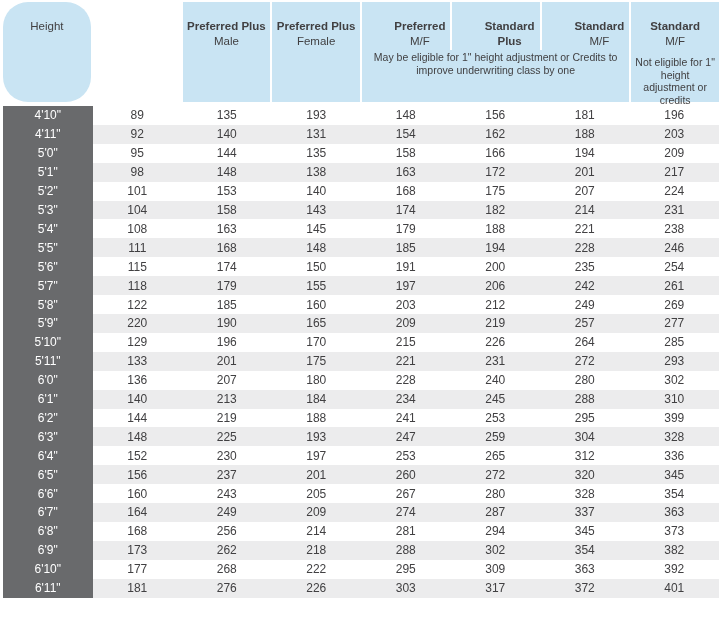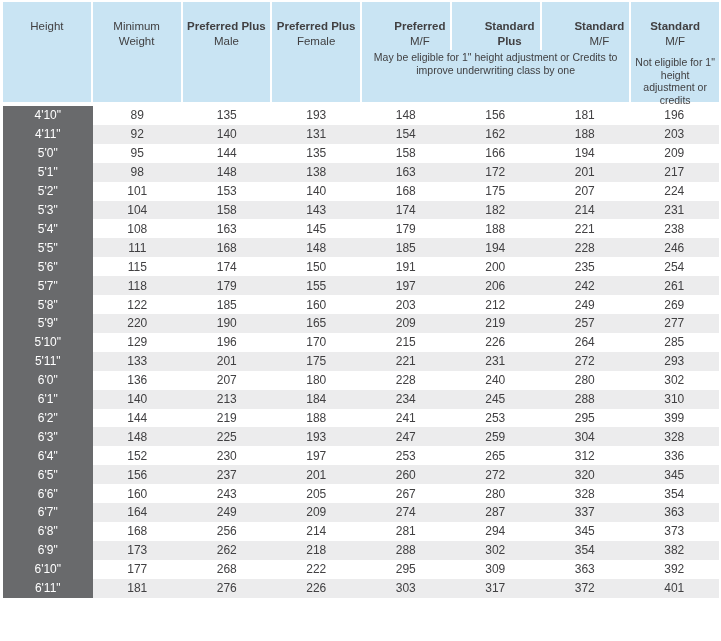--- a/index.html
+++ b/index.html
@@ -56,21 +56,21 @@
     margin-bottom: 4px;
     background: #ffffff;
   }
   .hcell {
     background: var(--header-bg);
     text-align: center;
     padding-top: 17px;
     grid-row: 1 / 3;
   }
   .hcell.short { grid-row: 1 / 2; padding-left: 28px; }
-  .c1 { grid-column: 1; } .c2 { grid-column: 2; } .c3 { grid-column: 3; }
+  .c1 { grid-column: 1; border-radius: 25px; } .c2 { grid-column: 2; } .c3 { grid-column: 3; }
   .c4 { grid-column: 4; } .c5 { grid-column: 5; } .c6 { grid-column: 6; }
   .c7 { grid-column: 7; } .c8 { grid-column: 8; }
   .h1, .h2 {
     font-size: 11.5px;
     line-height: 15px;
     color: var(--text);
   }
   .hcell.bold .h1 { font-weight: bold; }
   .note {
     font-size: 10.5px;
@@ -115,24 +115,20 @@
 <body>
 
 <div class="page">
 
 
   <div class="thead">
     <div class="hcell c1">
       <div class="h1">Height</div>
       <div class="h2"></div>
     </div>
-    <div class="hcell c2">
-      <div class="h1">Minimum</div>
-      <div class="h2">Weight</div>
-    </div>
     <div class="hcell bold c3">
       <div class="h1">Preferred Plus</div>
       <div class="h2">Male</div>
     </div>
     <div class="hcell bold c4">
       <div class="h1">Preferred Plus</div>
       <div class="h2">Female</div>
     </div>
     <div class="hcell bold short c5">
       <div class="h1">Preferred</div>

